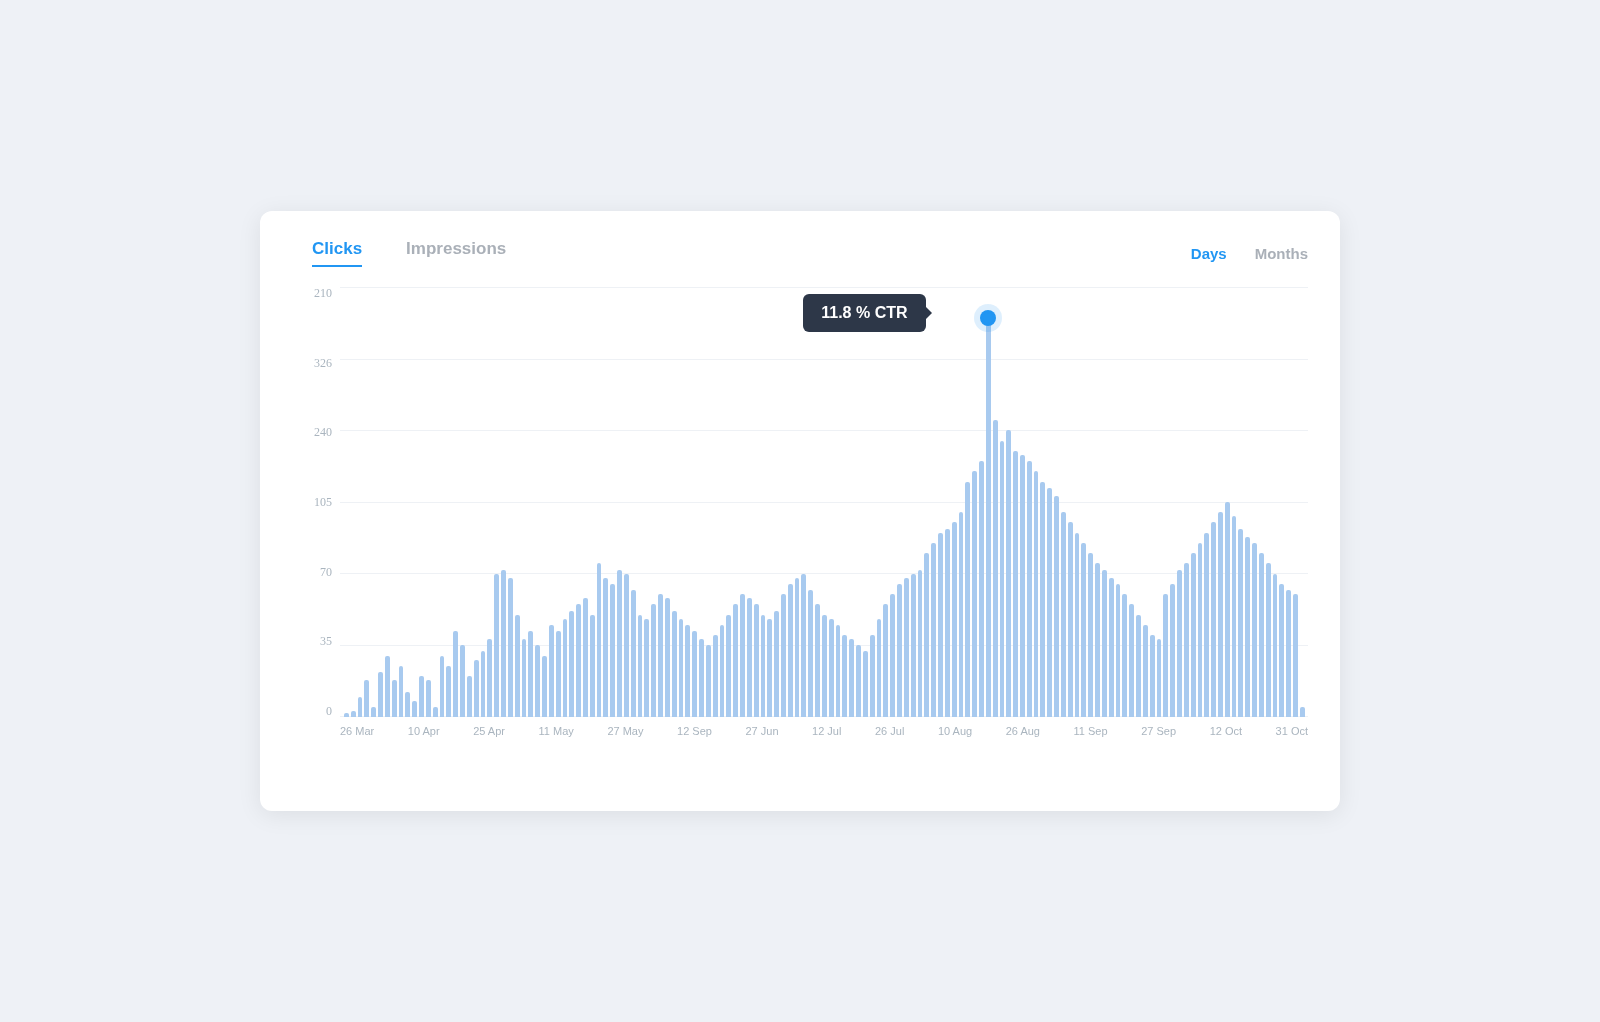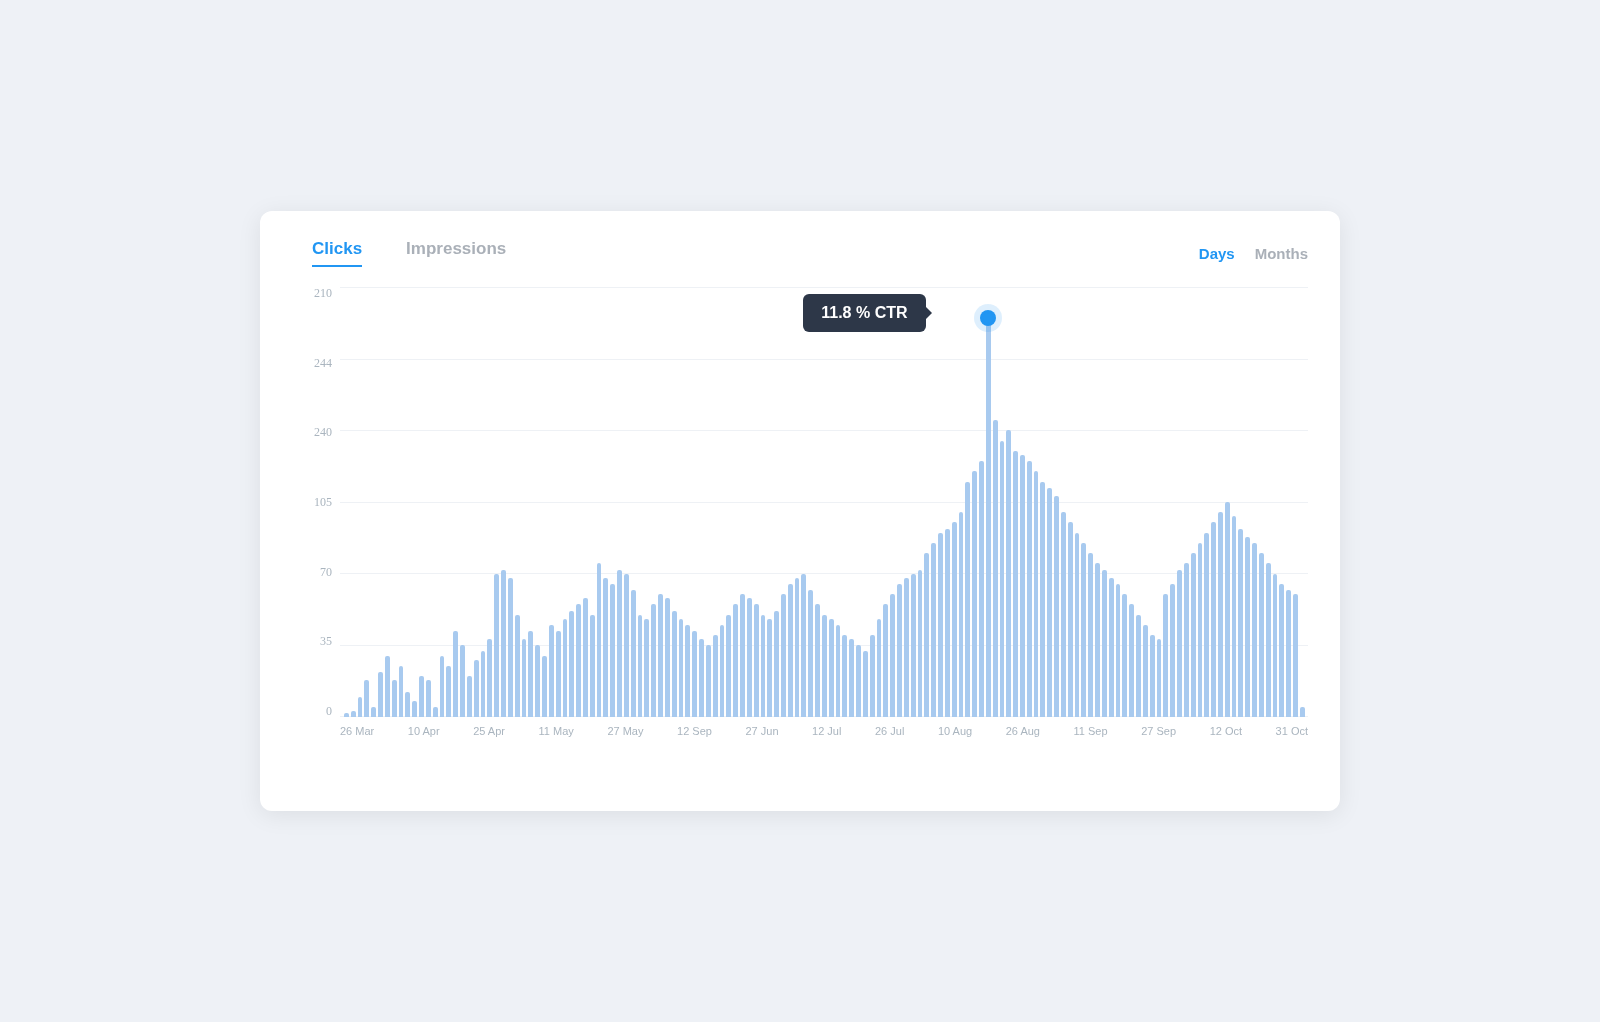--- a/index.html
+++ b/index.html
@@ -37,21 +37,21 @@
       padding-bottom: 6px;
       border-bottom: 2px solid transparent;
       margin-left: 20px;
     }
     .tab.active {
       color: #2196F3;
       border-bottom: 2px solid #2196F3;
     }
     .tabs-right {
       display: flex;
-      gap: 20px;
+      gap: 28px;
     }
     .tab-right {
       font-size: 15px;
       font-weight: 600;
       color: #aab0b8;
       cursor: pointer;
     }
     .tab-right.active {
       color: #2196F3;
     }
@@ -184,21 +184,21 @@
     </div>
     <div class="tabs-right">
       <div class="tab-right active">Days</div>
       <div class="tab-right">Months</div>
     </div>
   </div>
 
   <div class="chart-area">
     <div class="y-axis" id="y-axis">
         <div class="y-label">210</div>
-        <div class="y-label">244</div>
+        <div class="y-label">326</div>
         <div class="y-label">240</div>
         <div class="y-label">105</div>
         <div class="y-label">70</div>
         <div class="y-label">35</div>
         <div class="y-label">0</div>
       </div>
     <div class="grid-and-bars">
       <div class="grid-lines" id="grid-lines">
           <div class="grid-line"></div>
           <div class="grid-line"></div>

